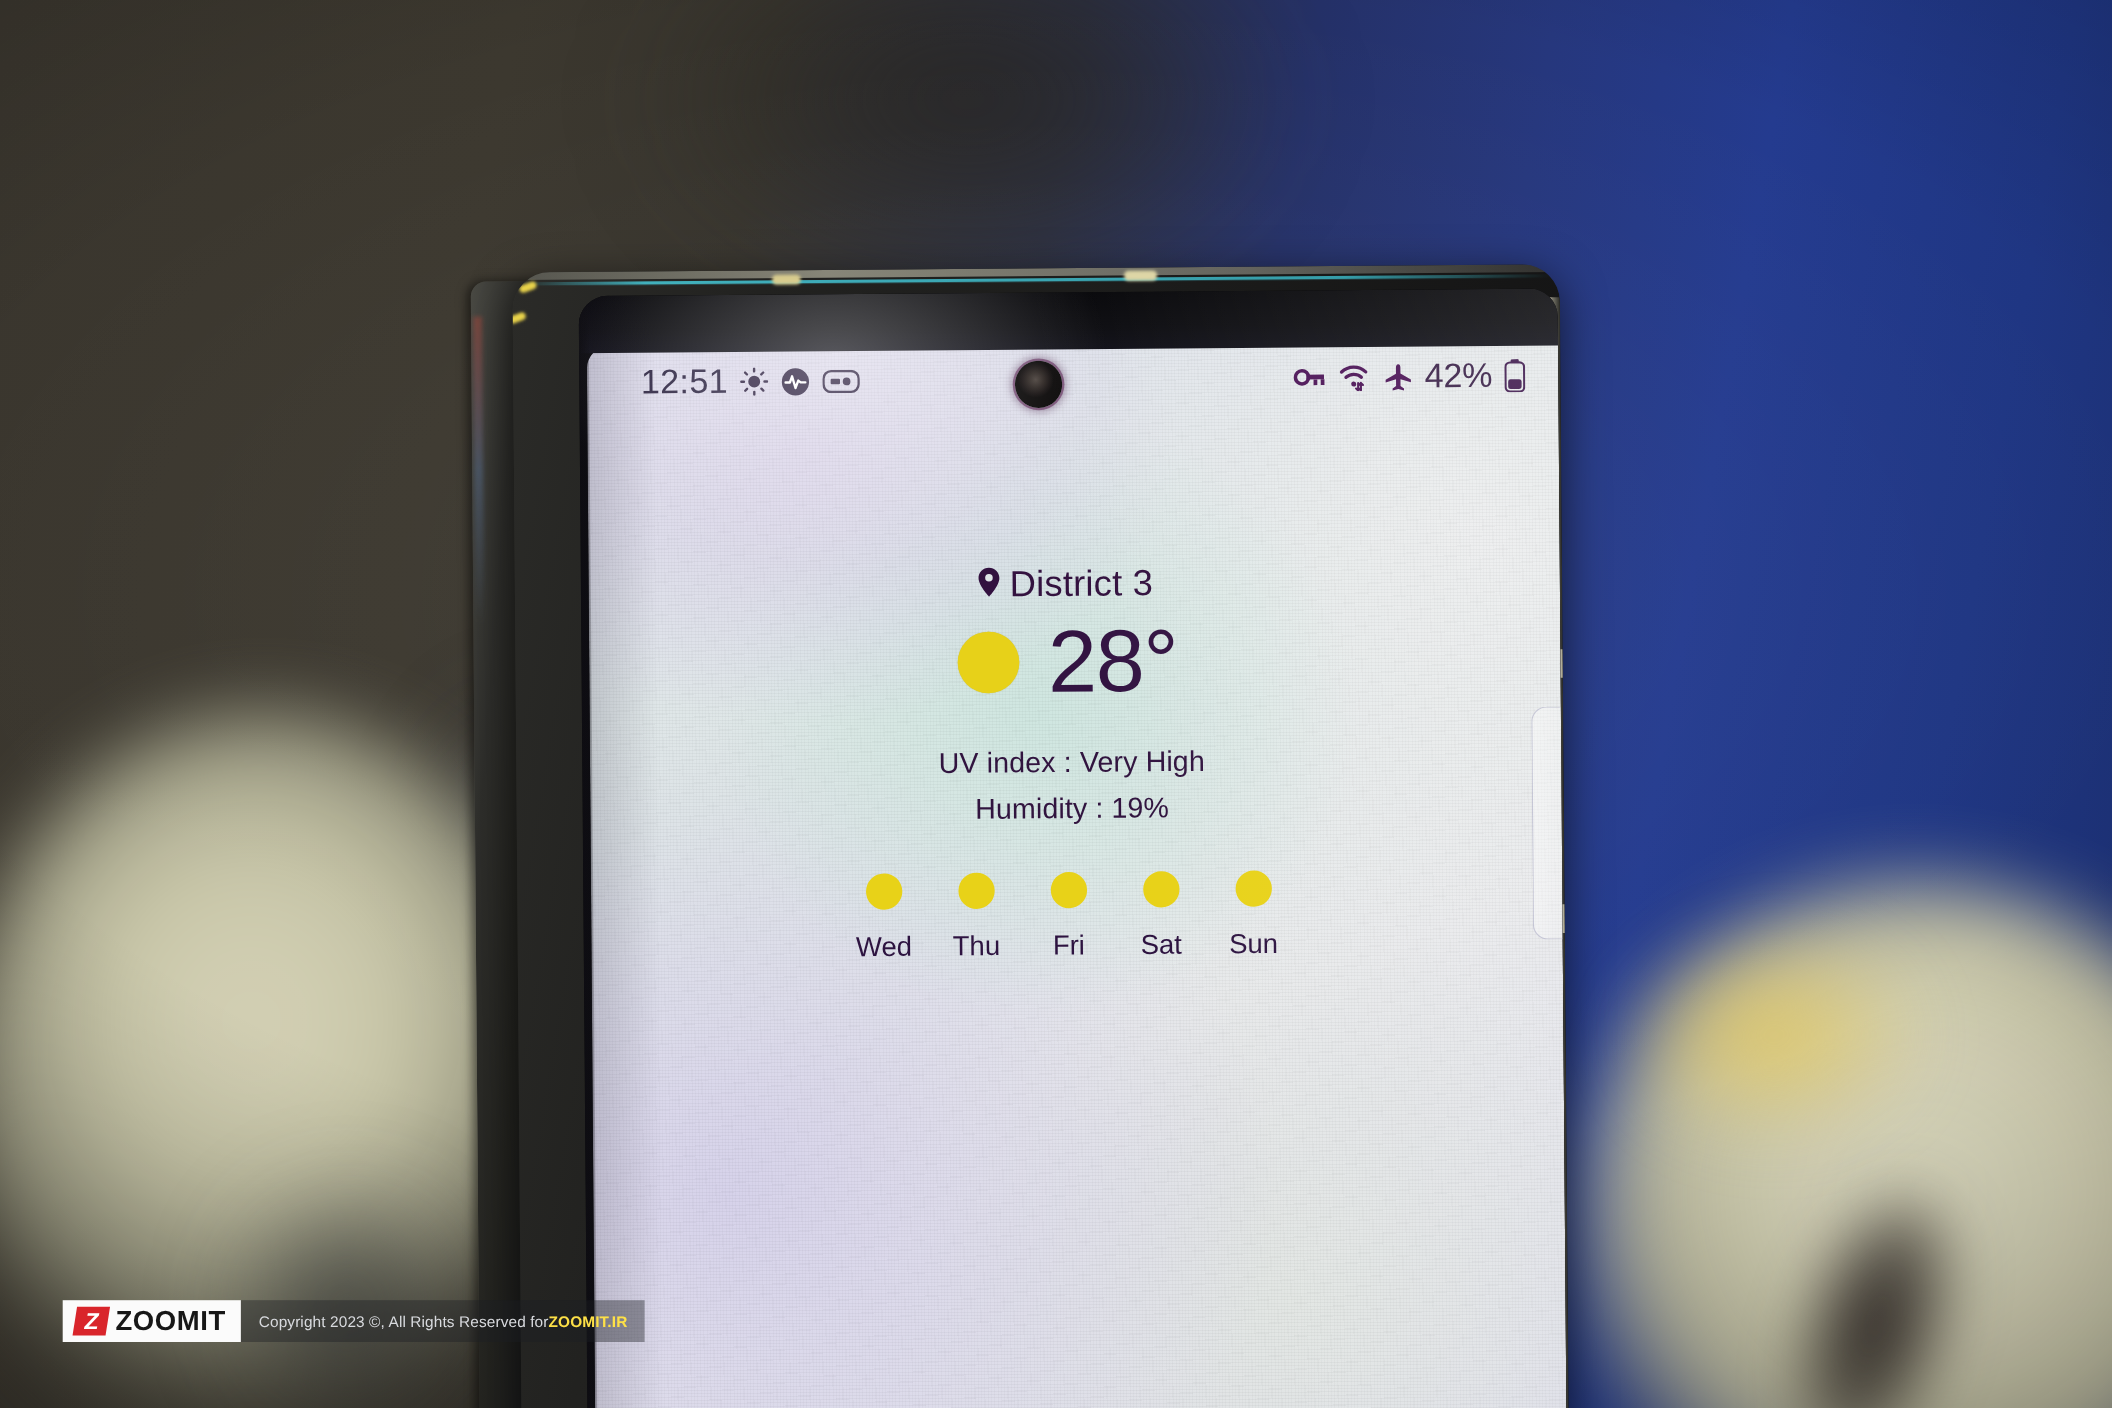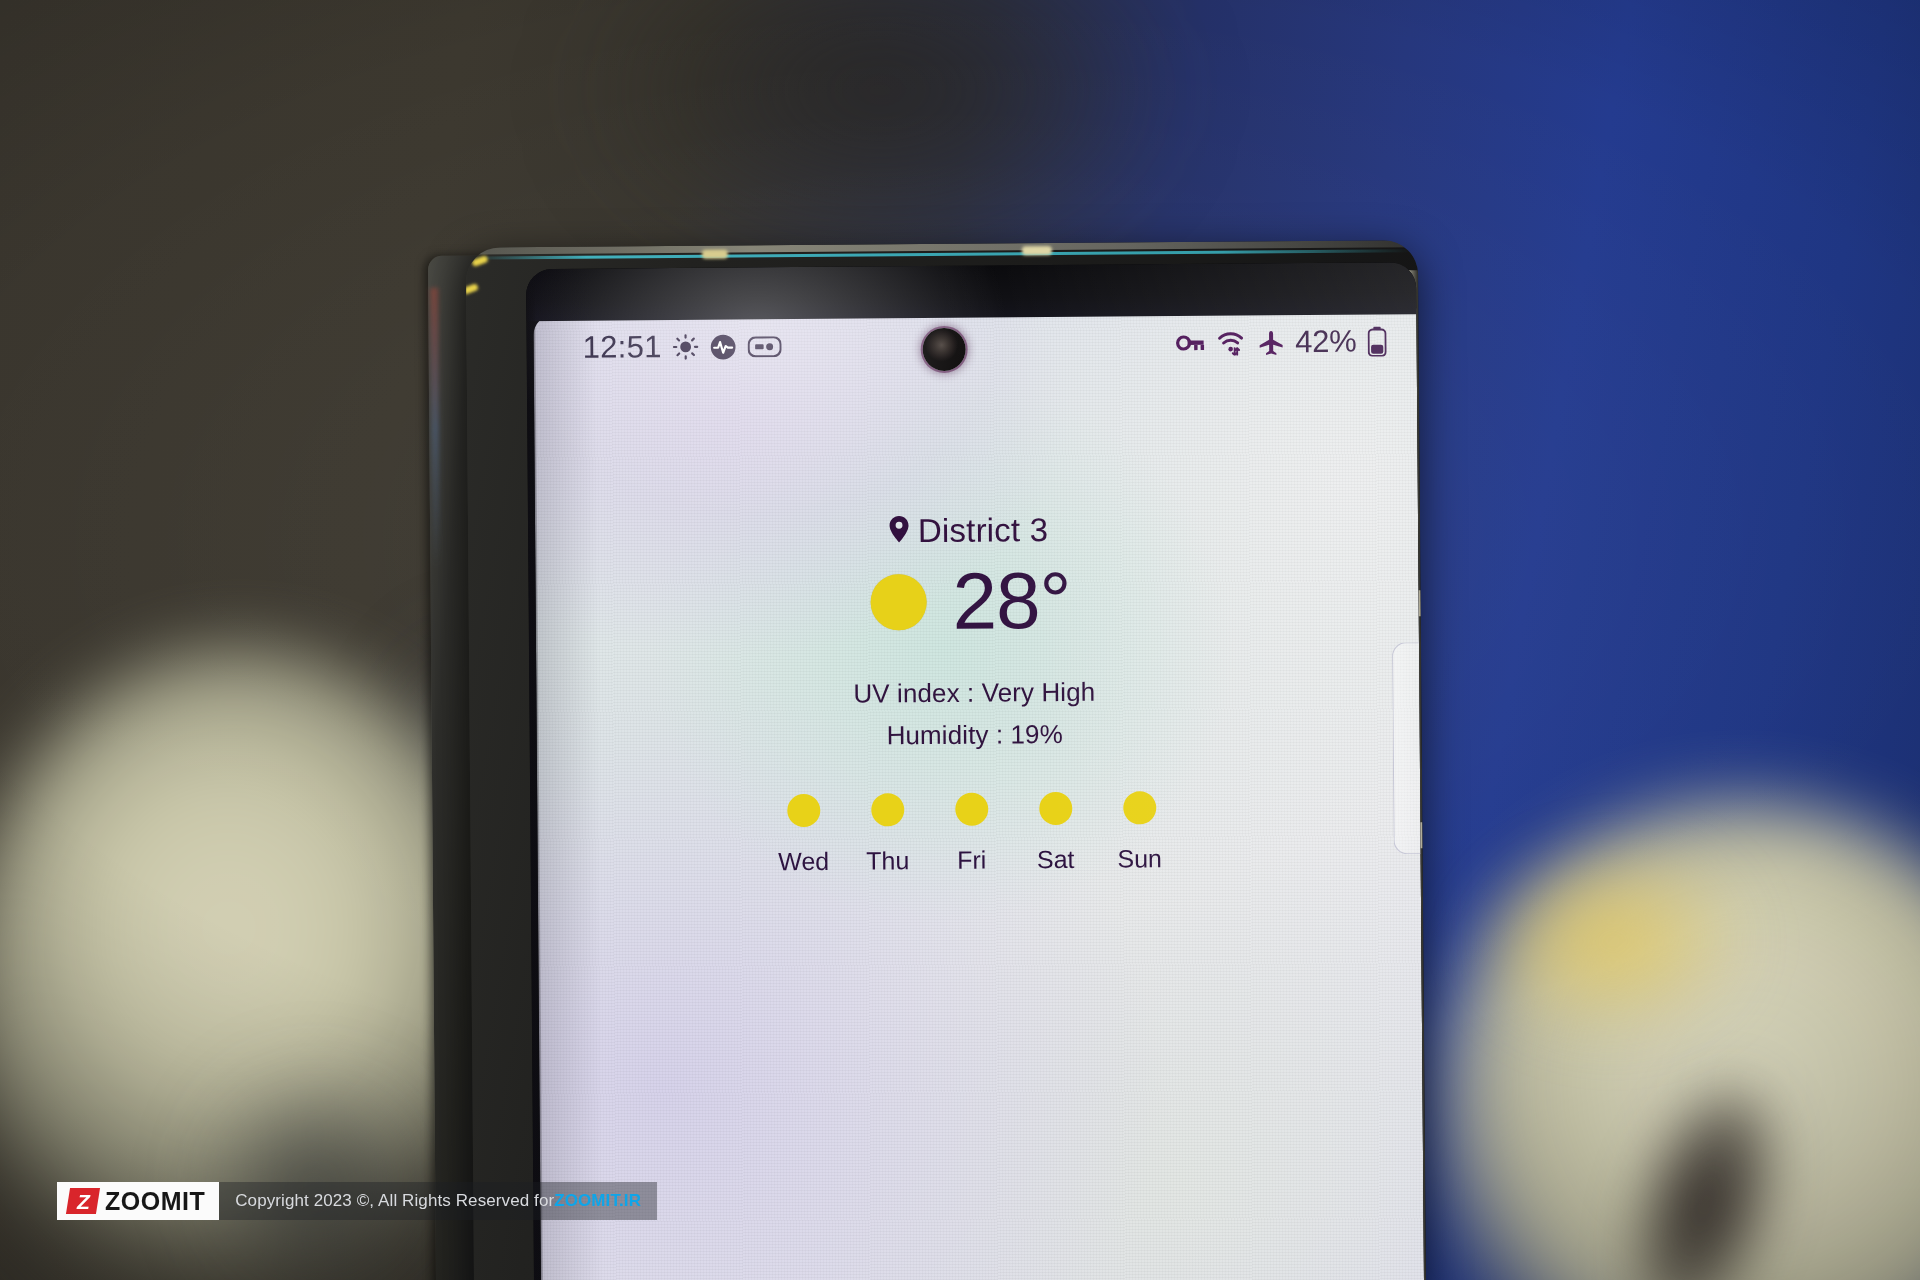--- a/index.html
+++ b/index.html
@@ -449,26 +449,26 @@
     color: #171717;
     font-size: 25px;
     font-weight: bold;
     letter-spacing: 0.5px;
   }
   .wm-copy {
     display: flex;
     align-items: center;
     padding: 0 16px;
     color: #d8dade;
-    font-size: 17px;
+    font-size: 14px;
     background: rgba(28,30,36,0.40);
     letter-spacing: 0.1px;
     white-space: nowrap;
   }
-  .wm-copy b { font-weight: bold; color: #0ea5e9; }
+  .wm-copy b { font-weight: bold; color: #fde047; }
 </style>
 </head>
 <body>
 
 <div id="stage">
 
   <div class="bg-base"></div>
   <div class="bokeh bokeh-top-blur"></div>
   <div class="bokeh bokeh-mid-left"></div>
   <div class="bokeh bokeh-left"></div>

